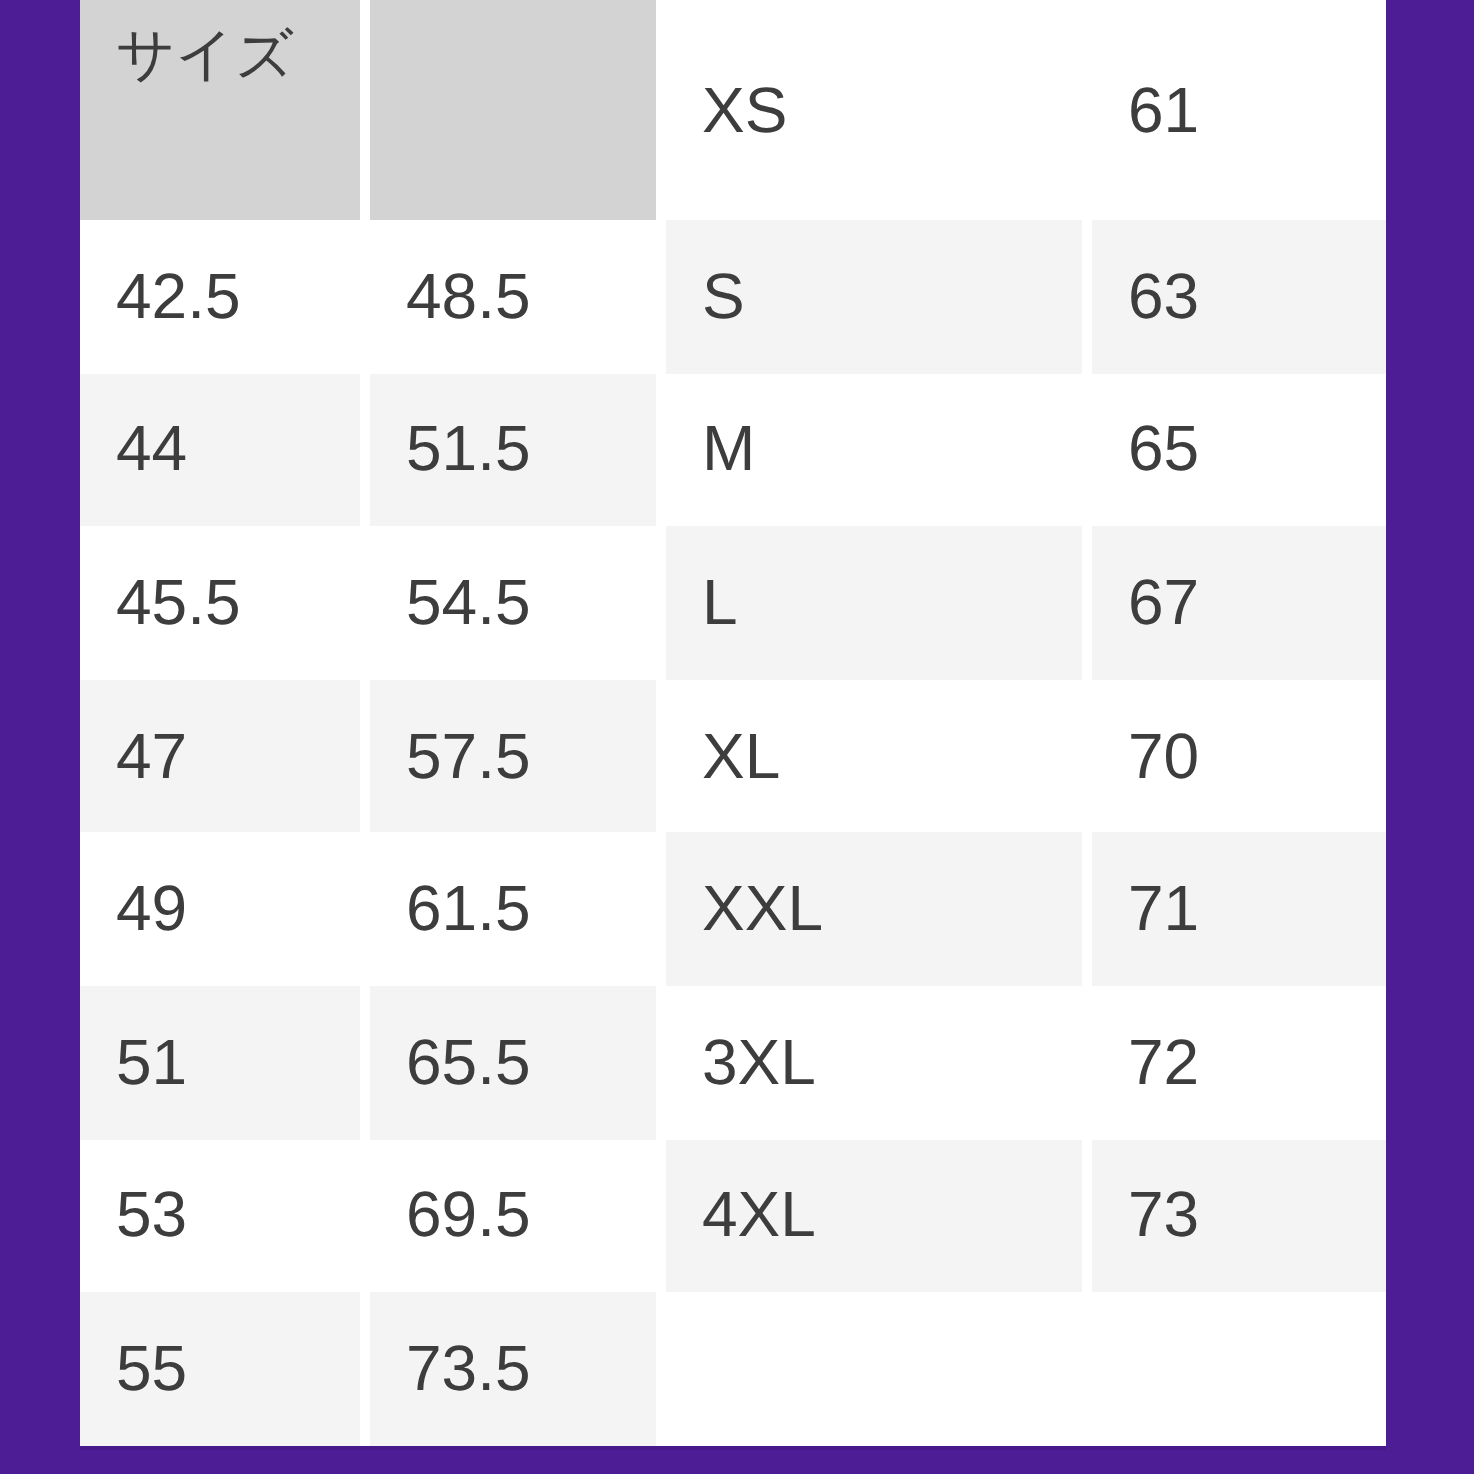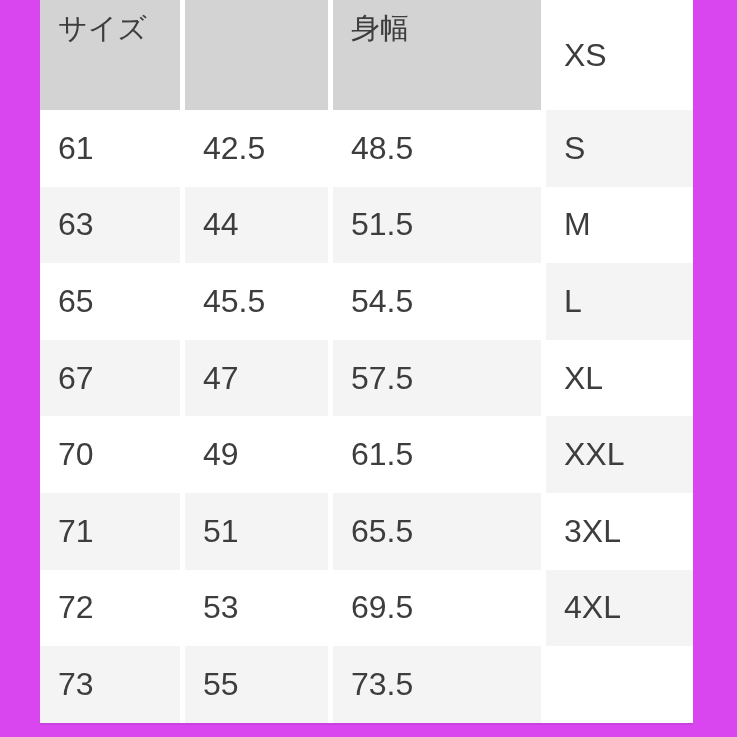--- a/index.html
+++ b/index.html
@@ -5,21 +5,21 @@
   html, body {
     margin: 0;
     padding: 0;
     background: #ffffff;
     font-family: "Liberation Sans", "DejaVu Sans", sans-serif;
   }
   .page {
     position: relative;
     width: 737px;
     height: 737px;
-    background: #d946ef;
+    background: #4c1d95;
     overflow: hidden;
   }
   .size-table {
     position: absolute;
     left: 40px;
     top: 0;
     display: grid;
     grid-template-columns: 140px 143px 208px 147px;
     grid-template-rows: 110px repeat(8, 76.6px);
     column-gap: 5px;
@@ -53,18 +53,15 @@
 </head>
 <body>
 
 <div class="page">
   <div class="size-table" role="table">
     <div class="cell head">
       <span>サイズ</span>
     </div>
     <div class="cell head">
     </div>
-    <div class="cell head">
-      <span>身幅</span>
-    </div>
     <div id="rows-mount"><div class="row-contents"><div class="cell body c1">XS</div><div class="cell body c2">61</div><div class="cell body c3">42.5</div><div class="cell body c4">48.5</div></div><div class="row-contents alt"><div class="cell body c1">S</div><div class="cell body c2">63</div><div class="cell body c3">44</div><div class="cell body c4">51.5</div></div><div class="row-contents"><div class="cell body c1">M</div><div class="cell body c2">65</div><div class="cell body c3">45.5</div><div class="cell body c4">54.5</div></div><div class="row-contents alt"><div class="cell body c1">L</div><div class="cell body c2">67</div><div class="cell body c3">47</div><div class="cell body c4">57.5</div></div><div class="row-contents"><div class="cell body c1">XL</div><div class="cell body c2">70</div><div class="cell body c3">49</div><div class="cell body c4">61.5</div></div><div class="row-contents alt"><div class="cell body c1">XXL</div><div class="cell body c2">71</div><div class="cell body c3">51</div><div class="cell body c4">65.5</div></div><div class="row-contents"><div class="cell body c1">3XL</div><div class="cell body c2">72</div><div class="cell body c3">53</div><div class="cell body c4">69.5</div></div><div class="row-contents alt"><div class="cell body c1">4XL</div><div class="cell body c2">73</div><div class="cell body c3">55</div><div class="cell body c4">73.5</div></div></div>
   </div>
 </div>
 
 </body></html>

